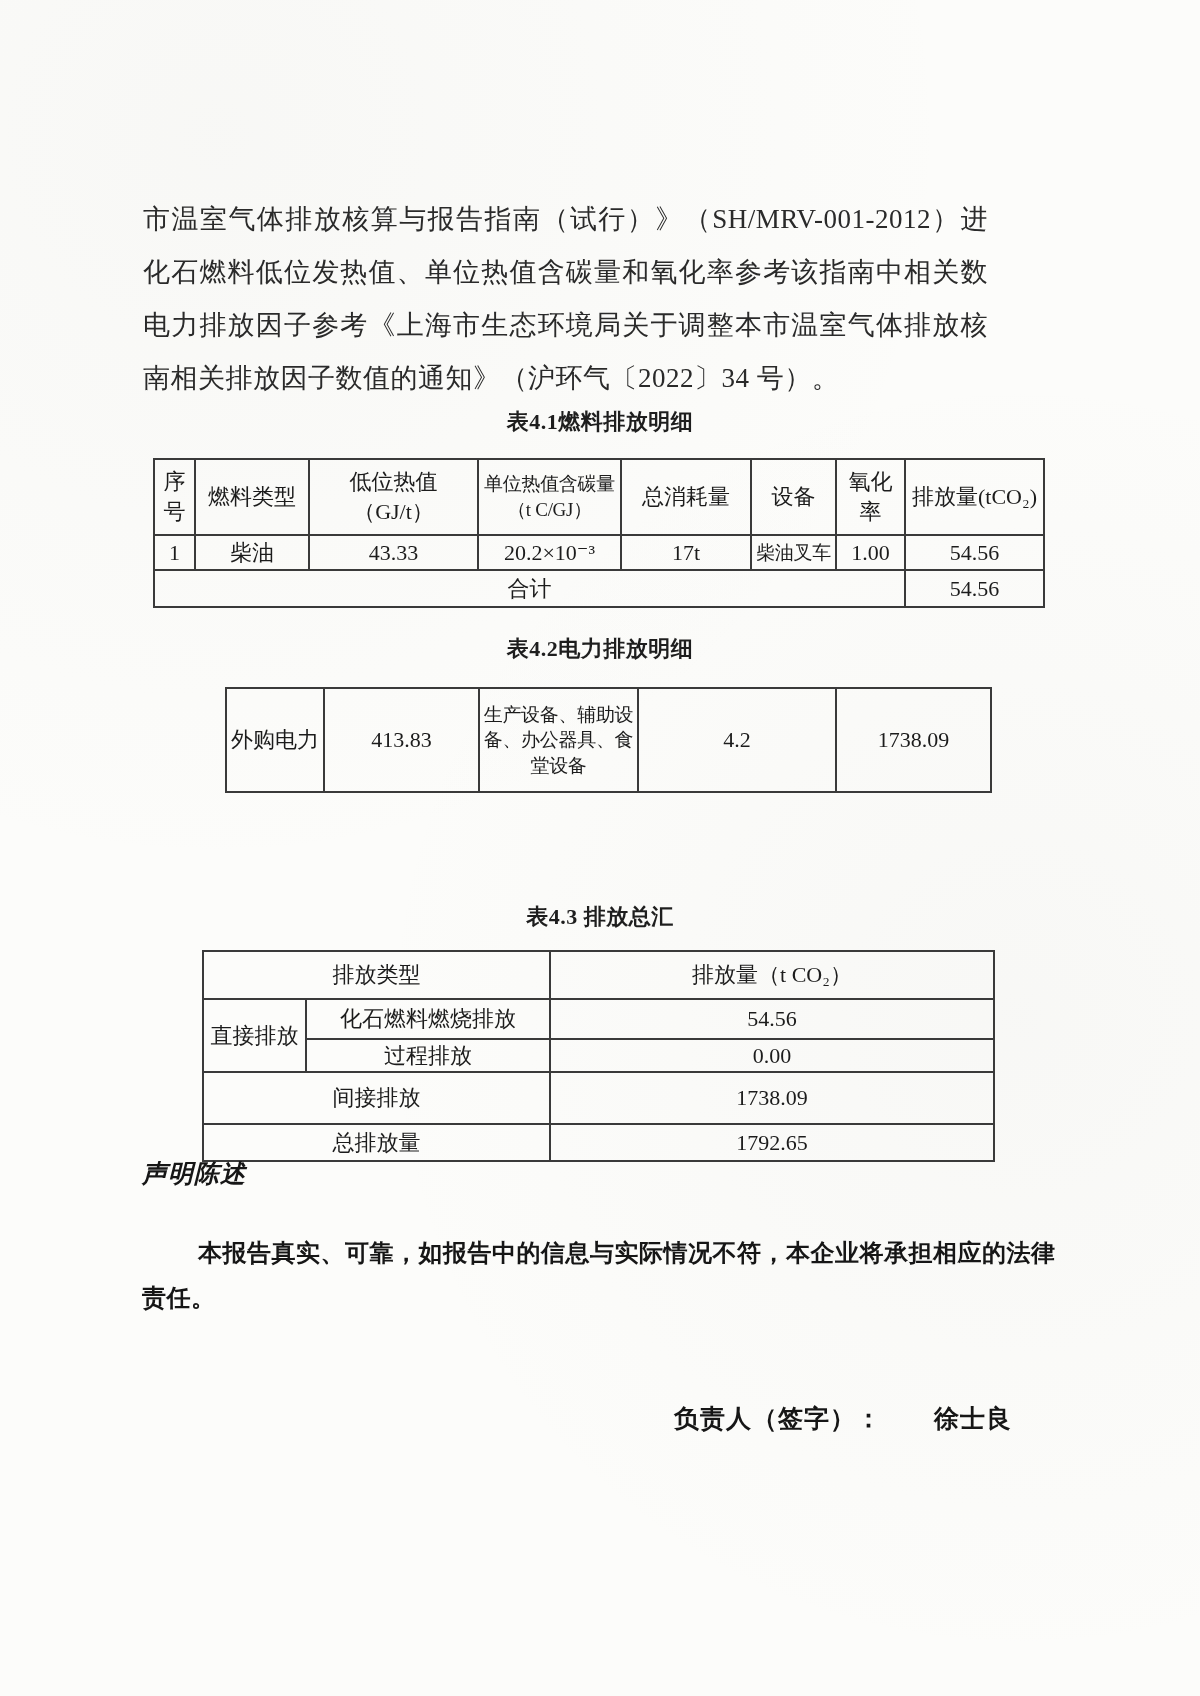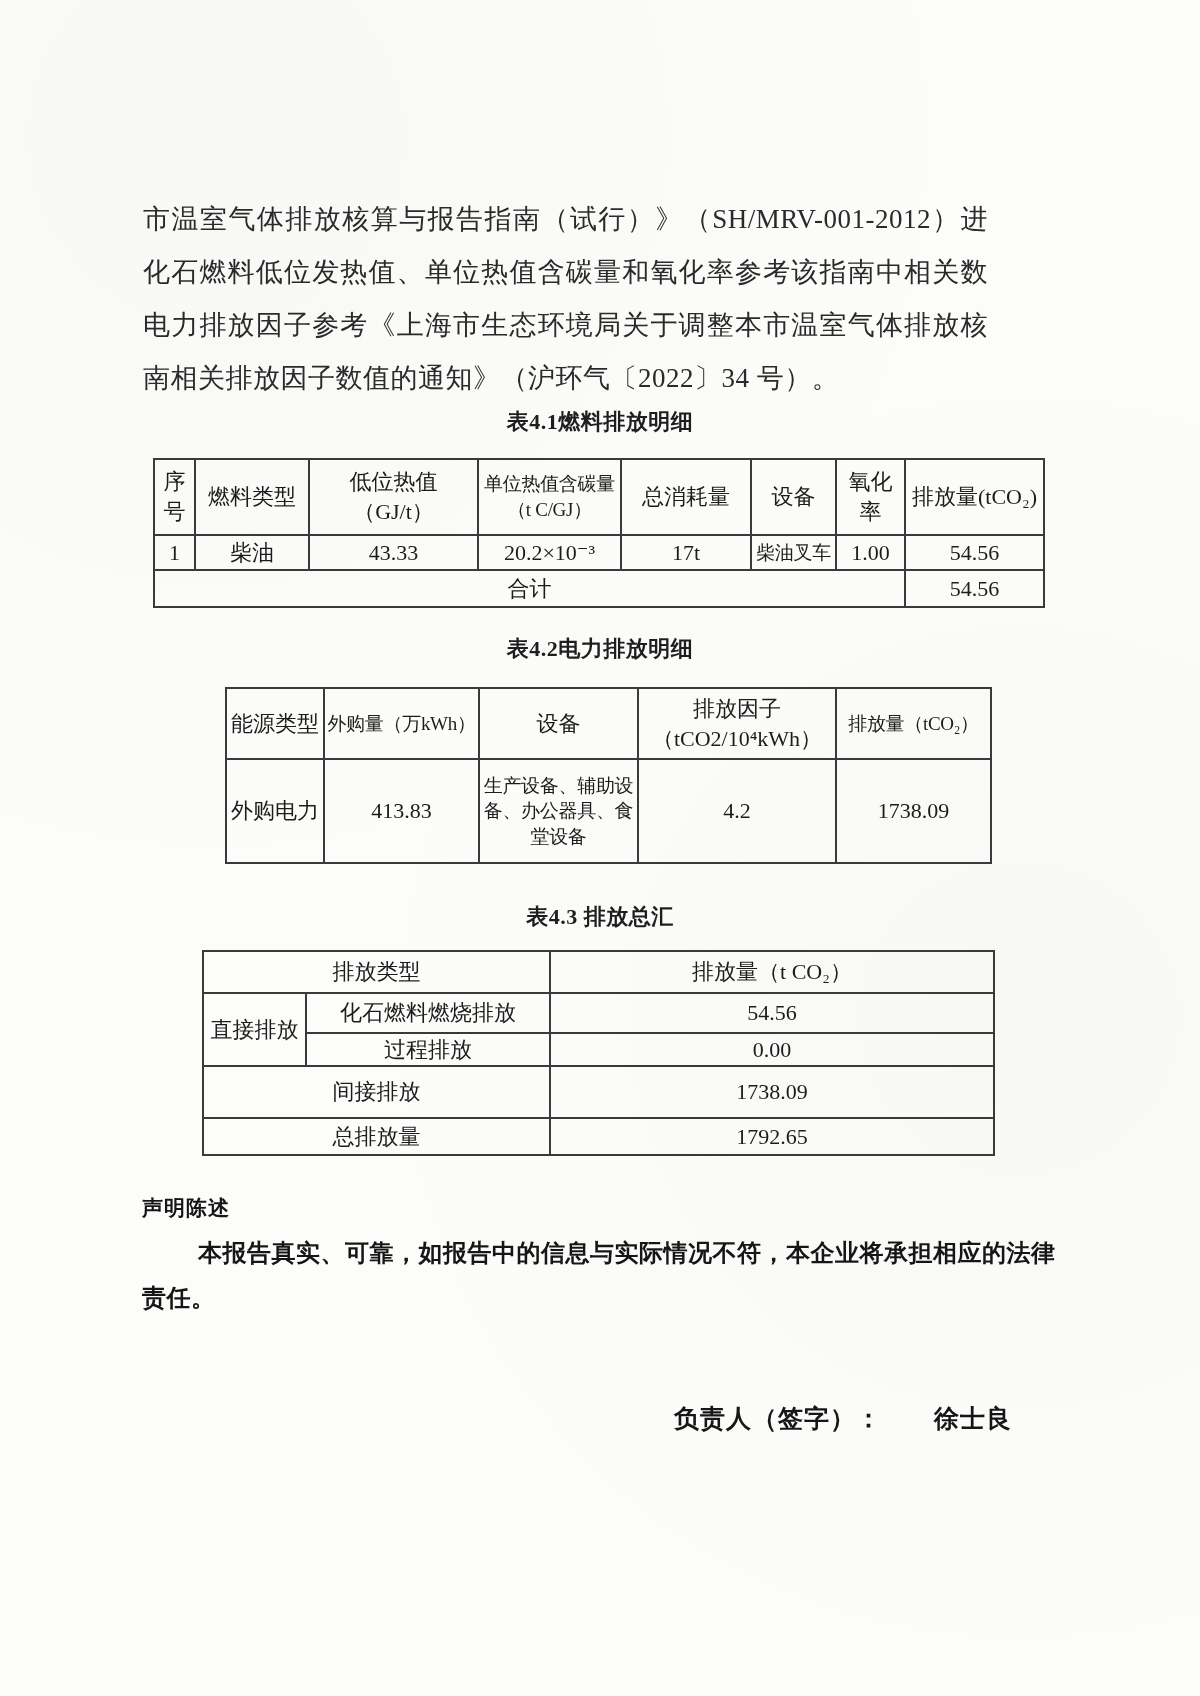--- a/index.html
+++ b/index.html
@@ -44,29 +44,29 @@
   .tbl1{left:153px;top:458px;width:890px;}
   .tbl1 .hrow{height:76px;}
   .tbl1 .drow{height:35px;}
   .tbl1 .trow{height:37px;}
 
   .tbl2{left:225px;top:687px;width:765px;}
   .tbl2 .hrow{height:71px;}
   .tbl2 .drow{height:104px;}
 
   .tbl3{left:202px;top:950px;width:791px;}
-  .tbl3 .hrow{height:42px;}
+  .tbl3 .hrow{height:48px;}
   .tbl3 .r1{height:40px;}
   .tbl3 .r2{height:33px;}
   .tbl3 .r3{height:52px;}
   .tbl3 .r4{height:37px;}
 
   
   .hei{font-family:"Liberation Sans","DejaVu Sans",sans-serif;font-weight:bold;color:#161616;}
-  .decl-head{position:absolute;left:142px;top:1194px;font-size:21px;letter-spacing:1px;}
+  .decl-head{position:absolute;left:142px;top:1157px;font-size:25px;letter-spacing:1px;font-style:italic;}
   .decl-line1{position:absolute;left:198px;top:1237px;font-size:24px;letter-spacing:0.5px;}
   .decl-line2{position:absolute;left:142px;top:1282px;font-size:24px;letter-spacing:0.5px;}
   .sig{position:absolute;left:674px;top:1402px;font-size:25px;letter-spacing:1px;}
   .sig-name{margin-left:52px;}
 </style>
 </head>
 <body>
 
 <div class="page">
 
@@ -122,28 +122,20 @@
   <div class="tbl-title t2">表4.2电力排放明细</div>
   <table class="tbl tbl2">
     <colgroup>
       <col style="width:98px">
         <col style="width:155px">
         <col style="width:159px">
         <col style="width:198px">
         <col style="width:155px">
     </colgroup>
     <tbody>
-        <tr class="hrow">
-      <th>能源类型</th>
-      <th class="tight">外购量（万kWh）</th>
-      <th>设备</th>
-      <th>排放因子
-（tCO2/10⁴kWh）</th>
-      <th class="tight">排放量（tCO₂）</th>
-    </tr>
     <tr class="drow">
       <td>外购电力</td>
       <td>413.83</td>
       <td class="tight">生产设备、辅助设
 备、办公器具、食
 堂设备</td>
       <td>4.2</td>
       <td>1738.09</td>
     </tr>
   </tbody>

